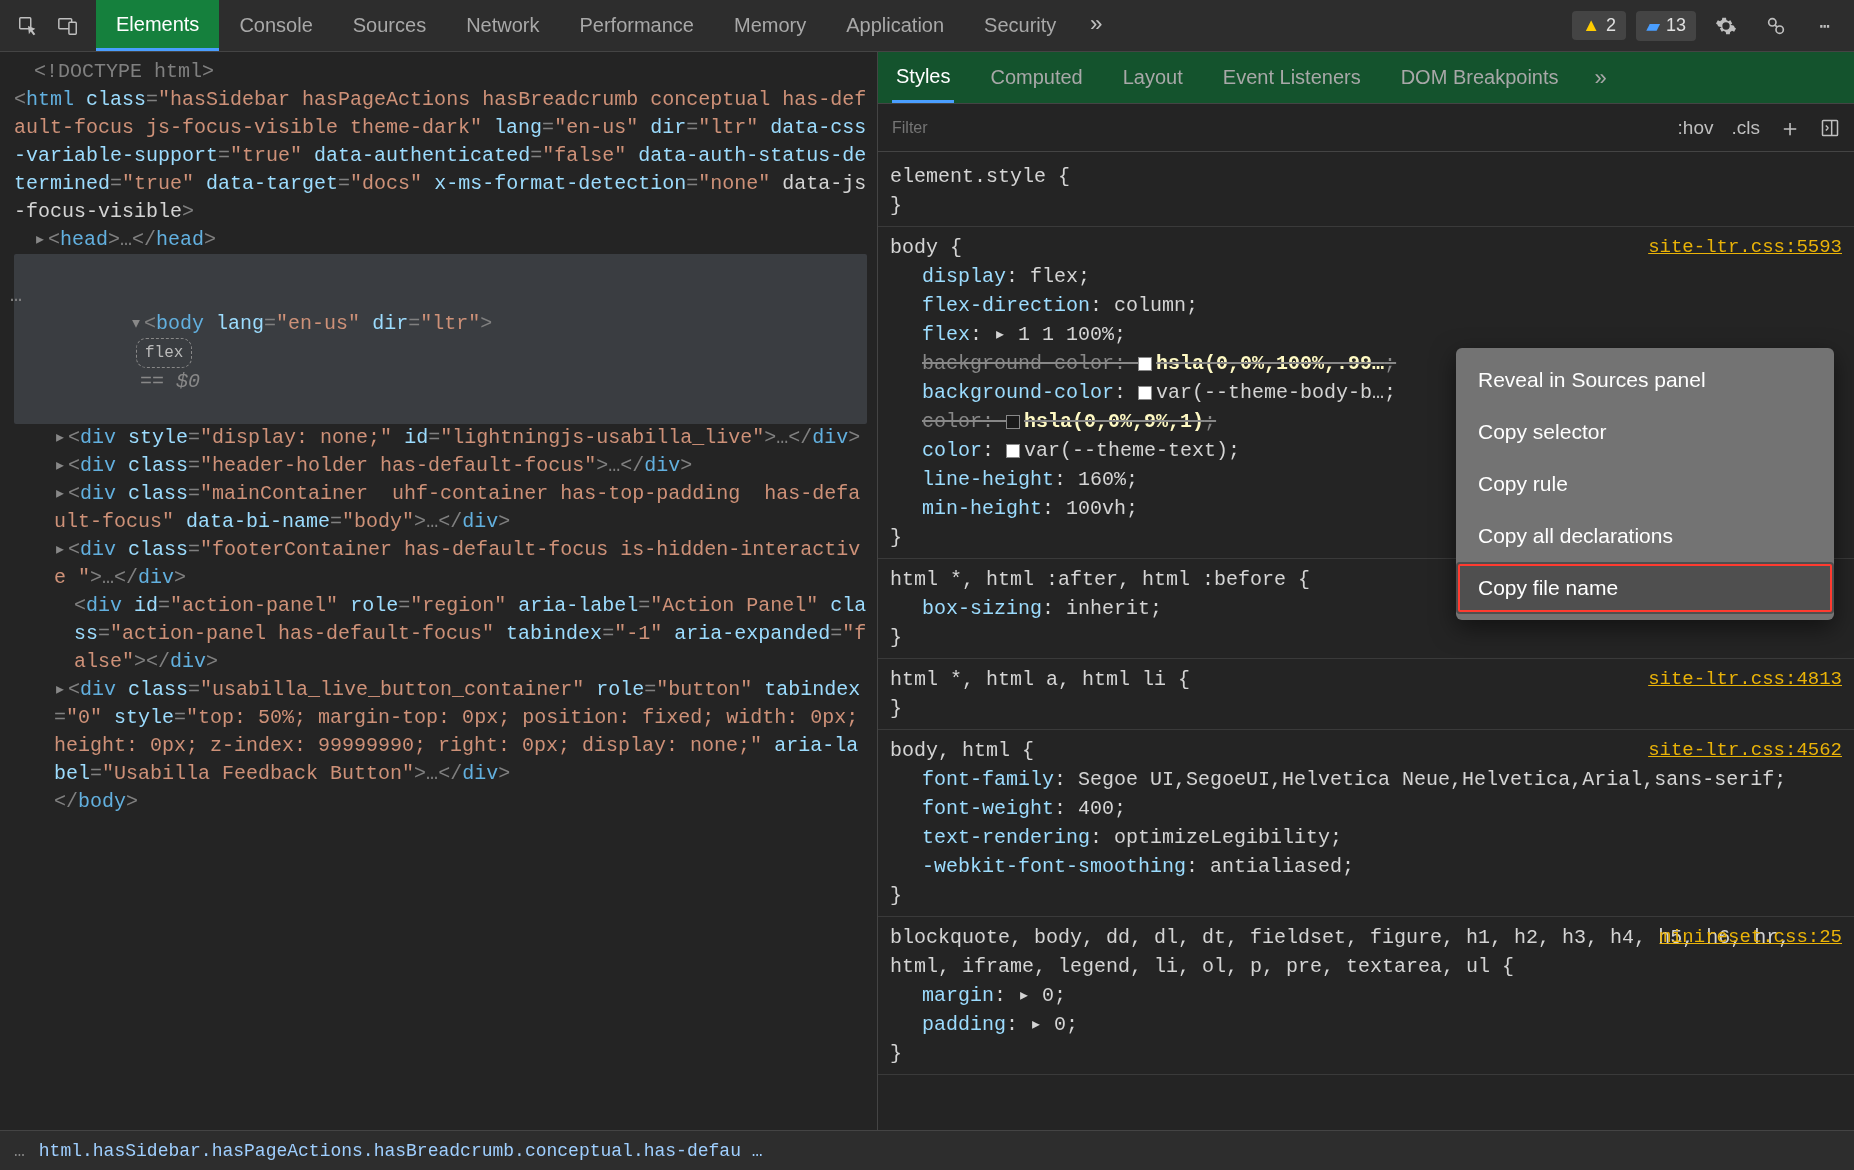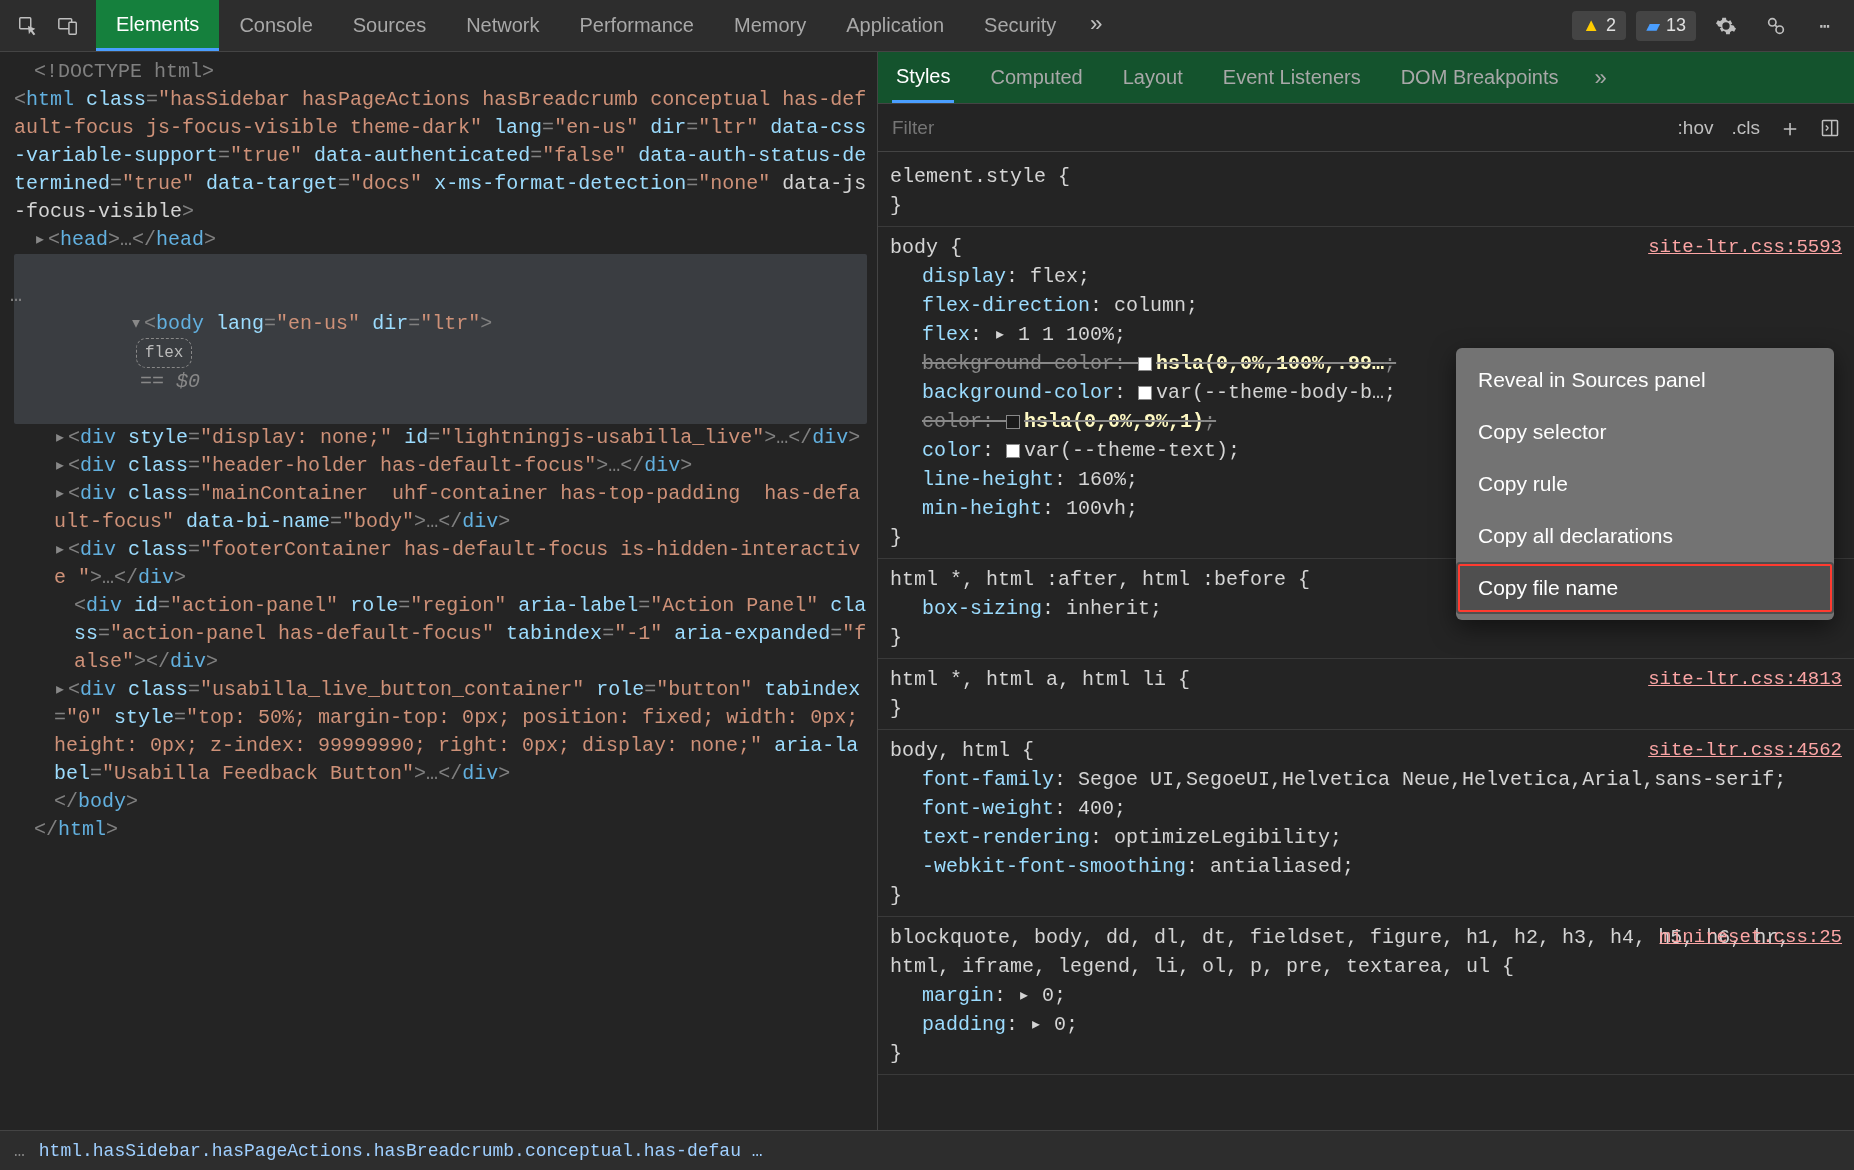--- a/index.html
+++ b/index.html
@@ -148,21 +148,21 @@
   height: 48px;
   border-bottom: 1px solid #444;
   padding: 0 14px;
   gap: 18px;
 }
 .filter-input {
   flex: 1;
   background: transparent;
   border: none;
   color: #5eead4;
-  font-size: 19px;
+  font-size: 16px;
   outline: none;
 }
 .filter-bar .pill {
   color: #bfbfbf;
   font-family: -apple-system, Helvetica, Arial, sans-serif;
   font-size: 19px;
   cursor: pointer;
 }
 .plus-icon { color: #bfbfbf; font-size: 24px; cursor: pointer; }
 
@@ -188,21 +188,21 @@
 }
 .swatch.white { background: #fff; }
 .swatch.dark { background: #1a1a1a; }
 .strike { text-decoration: line-through; color: #888; }
 .strike .prop-name { color: #888; }
 .strike .prop-val { color: #fef9c3; font-weight: bold; }
 .css-link {
   position: absolute;
   right: 12px;
   top: 6px;
-  color: #fca5a5;
+  color: #eab308;
   text-decoration: underline;
   font-size: 19px;
 }
 
 
 .context-menu {
   position: absolute;
   top: 296px;
   right: 20px;
   width: 378px;
@@ -311,21 +311,20 @@
       </div>
       <div id="body-children">
           <div class="dom-line indent-2"><span class="caret">▸</span><span class="punct">&lt;</span><span class="tag">div</span> <span class="attr-name">style</span><span class="punct">=</span><span class="attr-val">"display: none;"</span> <span class="attr-name">id</span><span class="punct">=</span><span class="attr-val">"lightningjs-usabilla_live"</span><span class="punct">&gt;</span><span class="punct">…</span><span class="punct">&lt;/</span><span class="tag">div</span><span class="punct">&gt;</span></div>
           <div class="dom-line indent-2"><span class="caret">▸</span><span class="punct">&lt;</span><span class="tag">div</span> <span class="attr-name">class</span><span class="punct">=</span><span class="attr-val">"header-holder has-default-focus"</span><span class="punct">&gt;</span><span class="punct">…</span><span class="punct">&lt;/</span><span class="tag">div</span><span class="punct">&gt;</span></div>
           <div class="dom-line indent-2"><span class="caret">▸</span><span class="punct">&lt;</span><span class="tag">div</span> <span class="attr-name">class</span><span class="punct">=</span><span class="attr-val">"mainContainer  uhf-container has-top-padding  has-default-focus"</span> <span class="attr-name">data-bi-name</span><span class="punct">=</span><span class="attr-val">"body"</span><span class="punct">&gt;</span><span class="punct">…</span><span class="punct">&lt;/</span><span class="tag">div</span><span class="punct">&gt;</span></div>
           <div class="dom-line indent-2"><span class="caret">▸</span><span class="punct">&lt;</span><span class="tag">div</span> <span class="attr-name">class</span><span class="punct">=</span><span class="attr-val">"footerContainer has-default-focus is-hidden-interactive "</span><span class="punct">&gt;</span><span class="punct">…</span><span class="punct">&lt;/</span><span class="tag">div</span><span class="punct">&gt;</span></div>
           <div class="dom-line indent-3"><span class="punct">&lt;</span><span class="tag">div</span> <span class="attr-name">id</span><span class="punct">=</span><span class="attr-val">"action-panel"</span> <span class="attr-name">role</span><span class="punct">=</span><span class="attr-val">"region"</span> <span class="attr-name">aria-label</span><span class="punct">=</span><span class="attr-val">"Action Panel"</span> <span class="attr-name">class</span><span class="punct">=</span><span class="attr-val">"action-panel has-default-focus"</span> <span class="attr-name">tabindex</span><span class="punct">=</span><span class="attr-val">"-1"</span> <span class="attr-name">aria-expanded</span><span class="punct">=</span><span class="attr-val">"false"</span><span class="punct">&gt;</span><span class="punct">&lt;/</span><span class="tag">div</span><span class="punct">&gt;</span></div>
           <div class="dom-line indent-2"><span class="caret">▸</span><span class="punct">&lt;</span><span class="tag">div</span> <span class="attr-name">class</span><span class="punct">=</span><span class="attr-val">"usabilla_live_button_container"</span> <span class="attr-name">role</span><span class="punct">=</span><span class="attr-val">"button"</span> <span class="attr-name">tabindex</span><span class="punct">=</span><span class="attr-val">"0"</span> <span class="attr-name">style</span><span class="punct">=</span><span class="attr-val">"top: 50%; margin-top: 0px; position: fixed; width: 0px; height: 0px; z-index: 99999990; right: 0px; display: none;"</span> <span class="attr-name">aria-label</span><span class="punct">=</span><span class="attr-val">"Usabilla Feedback Button"</span><span class="punct">&gt;</span><span class="punct">…</span><span class="punct">&lt;/</span><span class="tag">div</span><span class="punct">&gt;</span></div>
         </div>
       <div class="dom-line indent-2"><span id="body-close"><span class="punct">&lt;/</span><span class="tag">body</span><span class="punct">&gt;</span></span></div>
-      <div class="dom-line indent-1"><span id="html-close"><span class="punct">&lt;/</span><span class="tag">html</span><span class="punct">&gt;</span></span></div>
     </div>
   </div>
 
   <div class="styles-panel">
     <div class="styles-tabs" id="styles-tabs">
     <div class="styles-tab active">Styles</div>
         <div class="styles-tab">Computed</div>
         <div class="styles-tab">Layout</div>
         <div class="styles-tab">Event Listeners</div>
         <div class="styles-tab">DOM Breakpoints</div>

